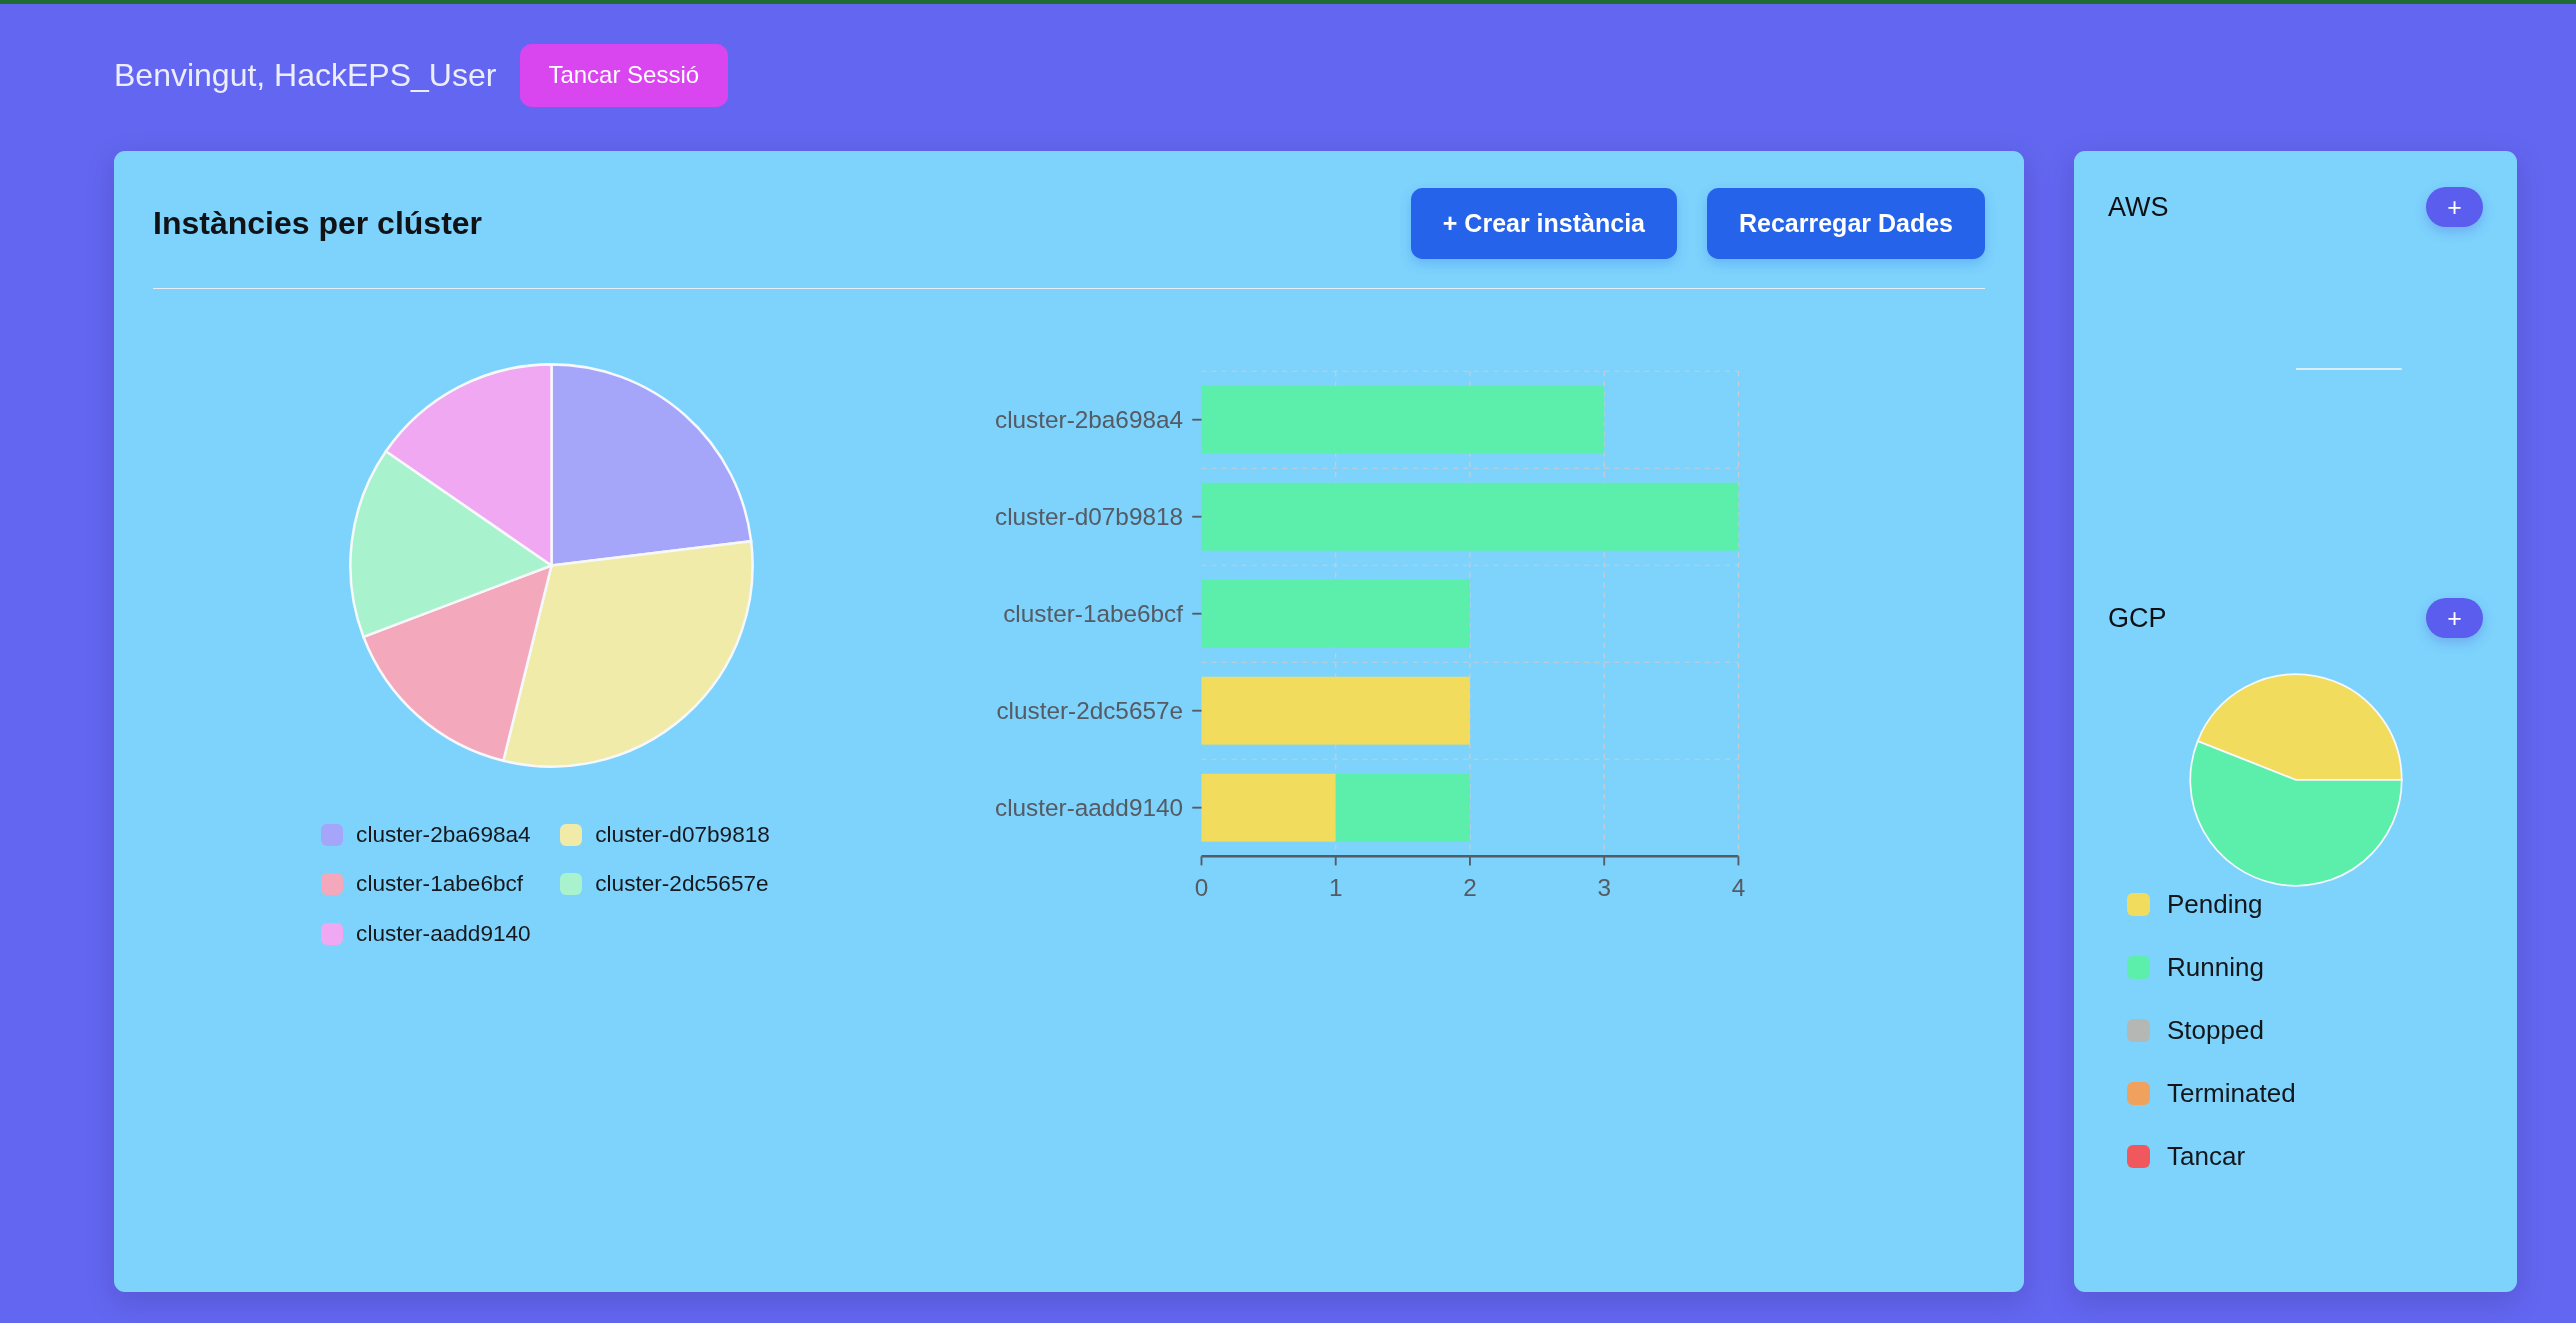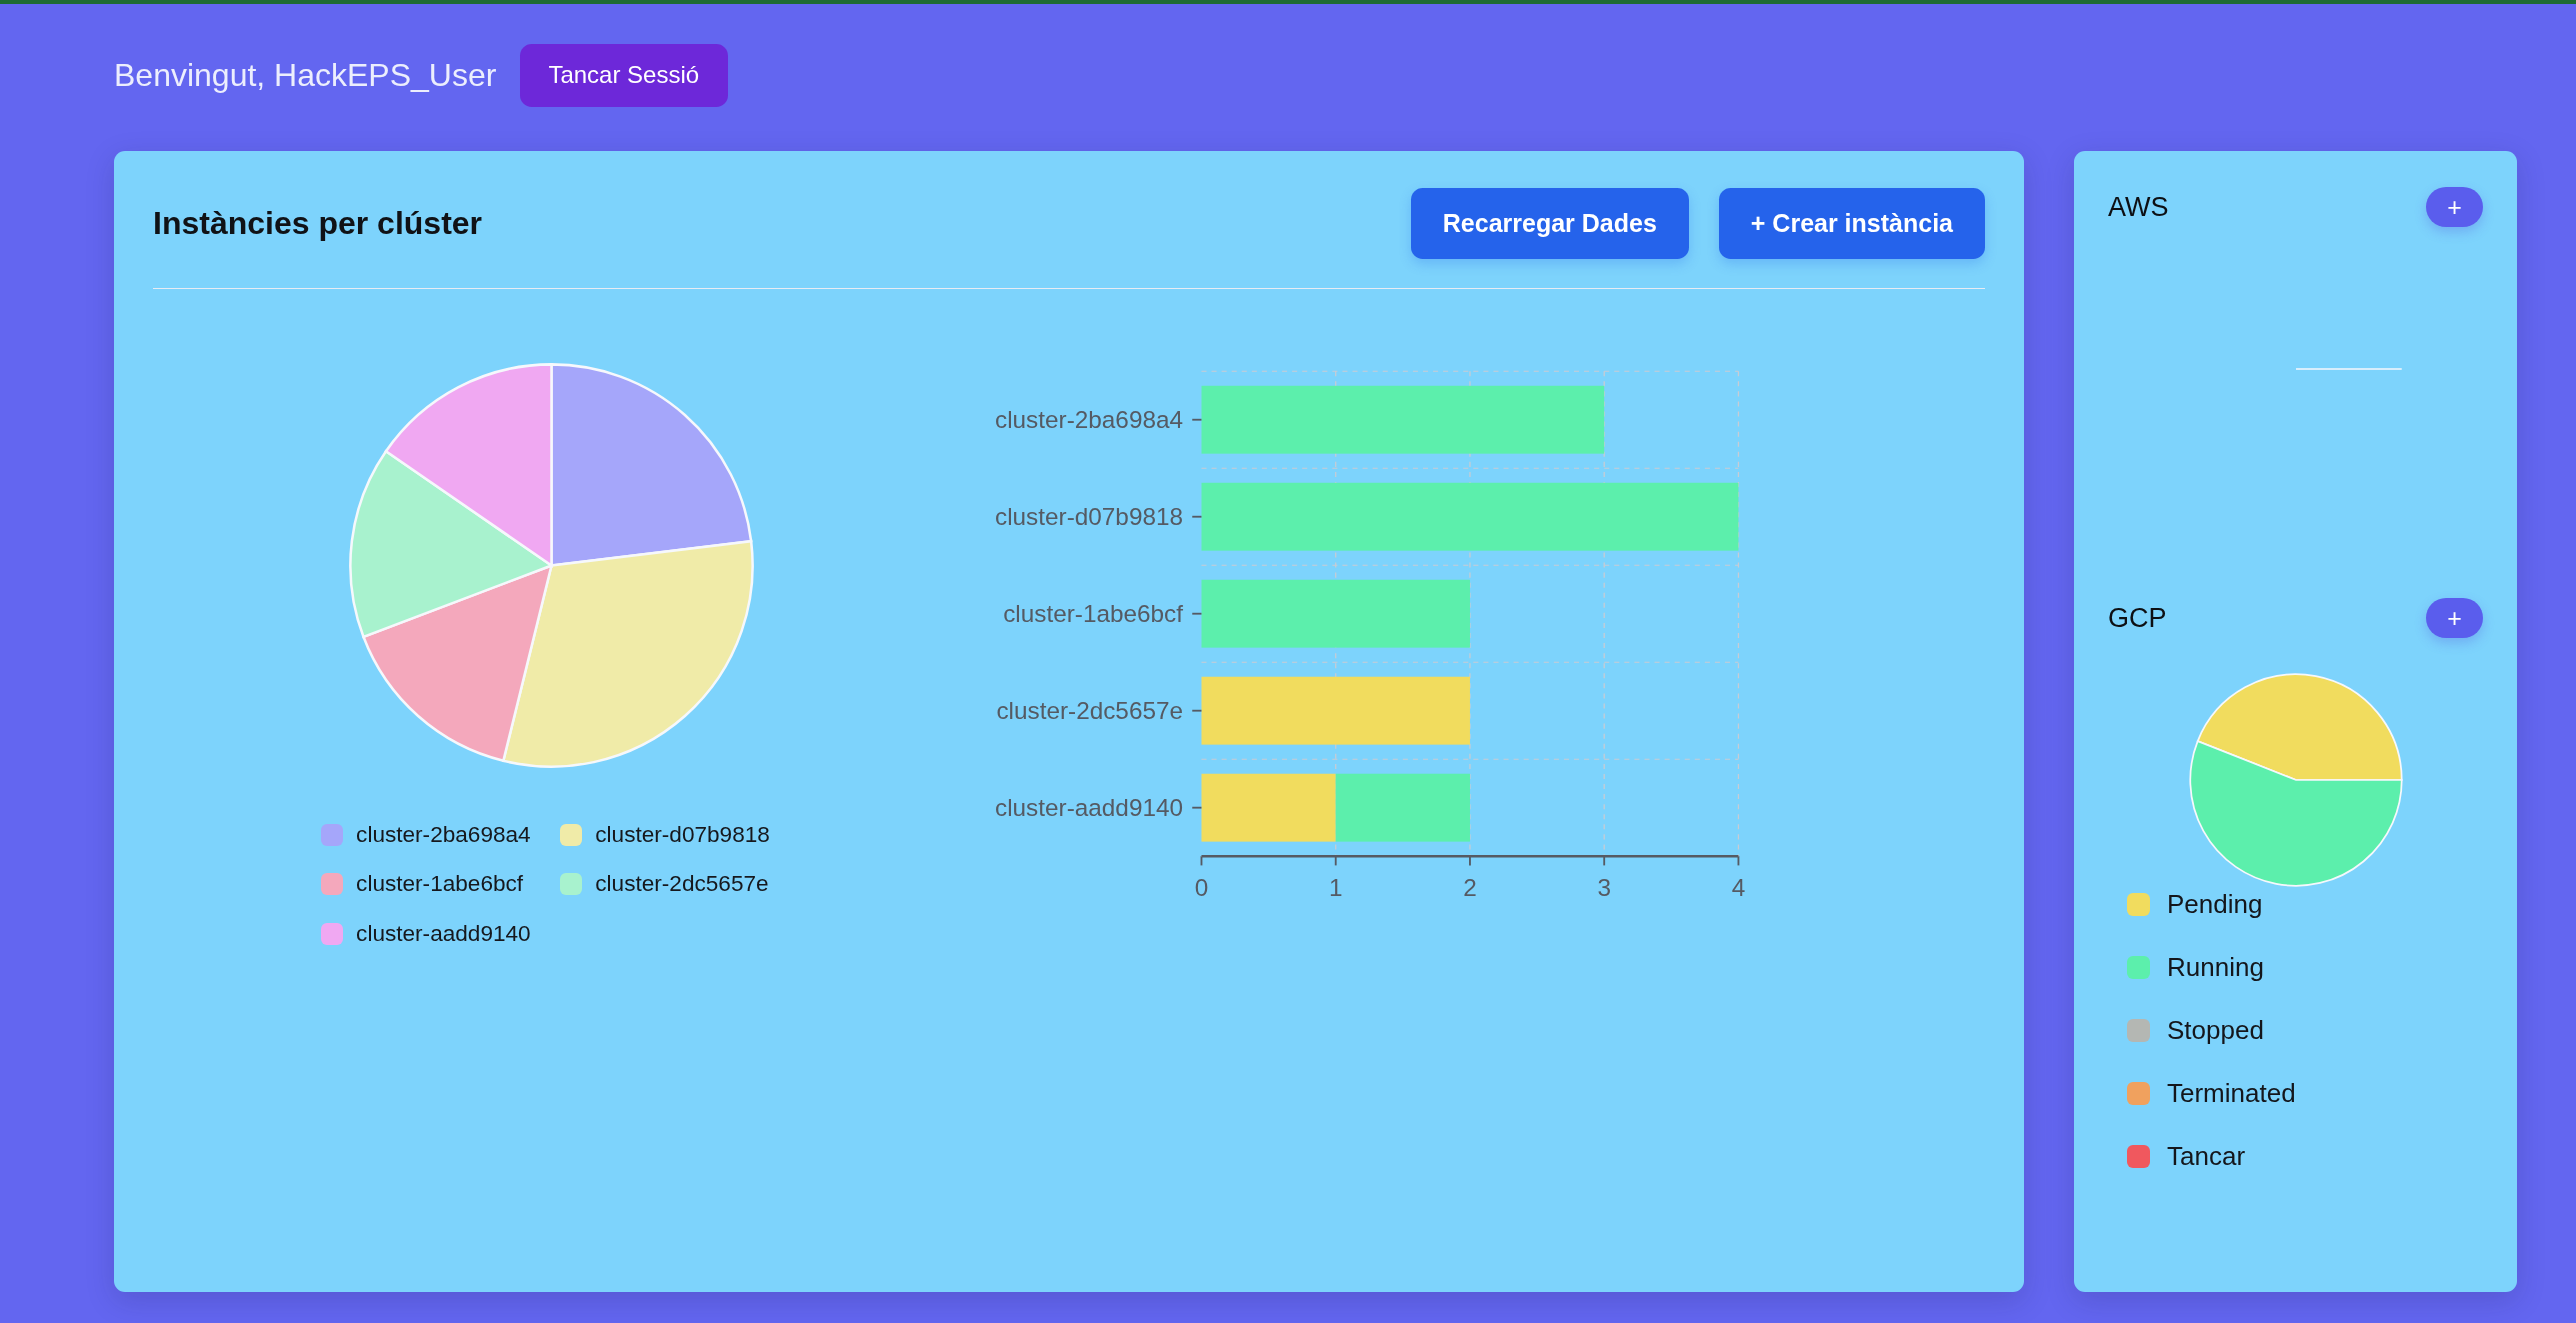--- a/index.html
+++ b/index.html
@@ -35,21 +35,21 @@
   }
   .header-right {
     display: flex; align-items: center; gap: 23.5px;
   }
   .welcome-text {
     color: #eceefd;
     font-size: 32px;
     white-space: nowrap;
   }
   .logout-btn {
-    background: #6d28d9;
+    background: #d946ef;
     color: #ffffff;
     font-size: 24px;
     border: none;
     border-radius: 11.7px;
     padding: 17.6px 28.5px;
     cursor: pointer;
     white-space: nowrap;
     font-family: "Liberation Sans", sans-serif;
   }
 
@@ -199,22 +199,22 @@
     <button class="logout-btn">Tancar Sessió</button>
   </div>
 </header>
 
 <div class="page-body">
 
   <section class="card main-card">
     <div class="main-card-header">
       <h2 class="main-card-title">Instàncies per clúster</h2>
       <div class="main-actions">
+        <button class="btn-primary">+ Crear instància</button>
         <button class="btn-primary">Recarregar Dades</button>
-        <button class="btn-primary">+ Crear instància</button>
       </div>
     </div>
 
     <div class="charts-row">
 
       <div class="pie-panel">
         <div class="pie-wrap">
           <svg viewBox="0 0 200 200" id="cluster-pie-svg" aria-label="cluster pie chart">
               <path d="M 100 100 L 100 4 A 96 96 0 0 1 195.3000519134132 88.42847869548899 Z" fill="#A5A6FA" stroke="#F6F8FC" stroke-width="1.2"></path>
               <path d="M 100 100 L 195.3000519134132 88.42847869548899 A 96 96 0 0 1 77.02569622839444 193.210414472901 Z" fill="#F0EBA8" stroke="#F6F8FC" stroke-width="1.2"></path>

